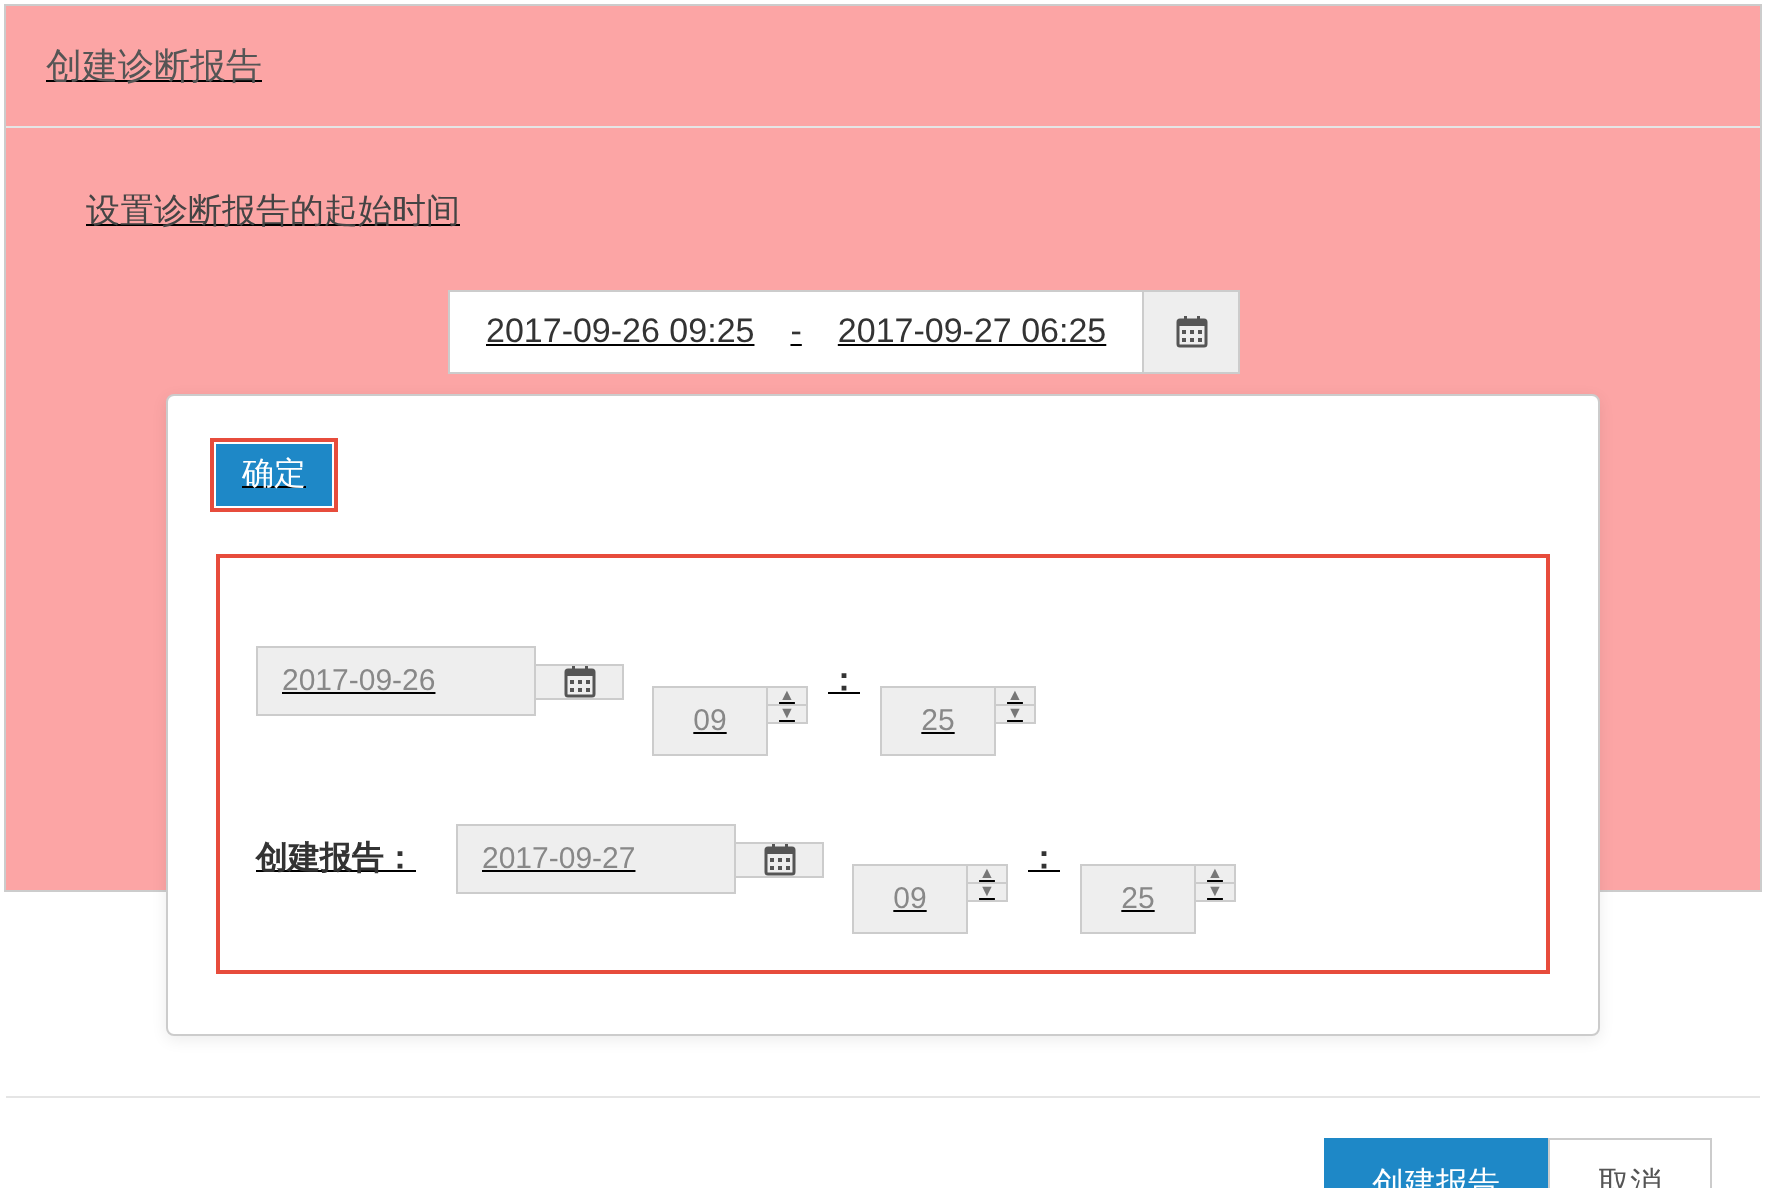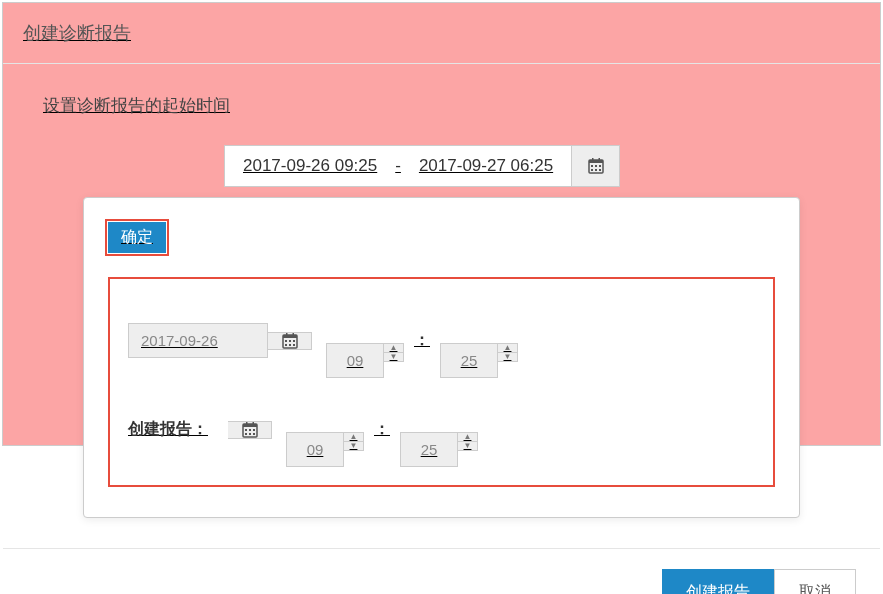--- a/index.html
+++ b/index.html
@@ -266,20 +266,21 @@
             <div class="spinner-arrows">
               <div class="spinner-up">▲</div>
               <div class="spinner-down">▼</div>
             </div>
           </div>
         </div>
 
         <div class="time-row">
           <div class="time-label">创建报告：</div>
           <div class="date-input-group">
+            <input class="date-input" readonly="" value="2017-09-27" style="">
             <div class="date-cal-btn">
               <svg class="cal-icon" viewBox="0 0 16 16" fill="#555">
                 <rect x="1" y="2" width="14" height="13" rx="1" fill="none" stroke="#555" stroke-width="1.5"></rect>
                 <rect x="1" y="2" width="14" height="3" fill="#555"></rect>
                 <rect x="4" y="0" width="1.5" height="3" fill="#555"></rect>
                 <rect x="10.5" y="0" width="1.5" height="3" fill="#555"></rect>
                 <rect x="3" y="7" width="2" height="2" fill="#555"></rect>
                 <rect x="7" y="7" width="2" height="2" fill="#555"></rect>
                 <rect x="11" y="7" width="2" height="2" fill="#555"></rect>
                 <rect x="3" y="11" width="2" height="2" fill="#555"></rect>

